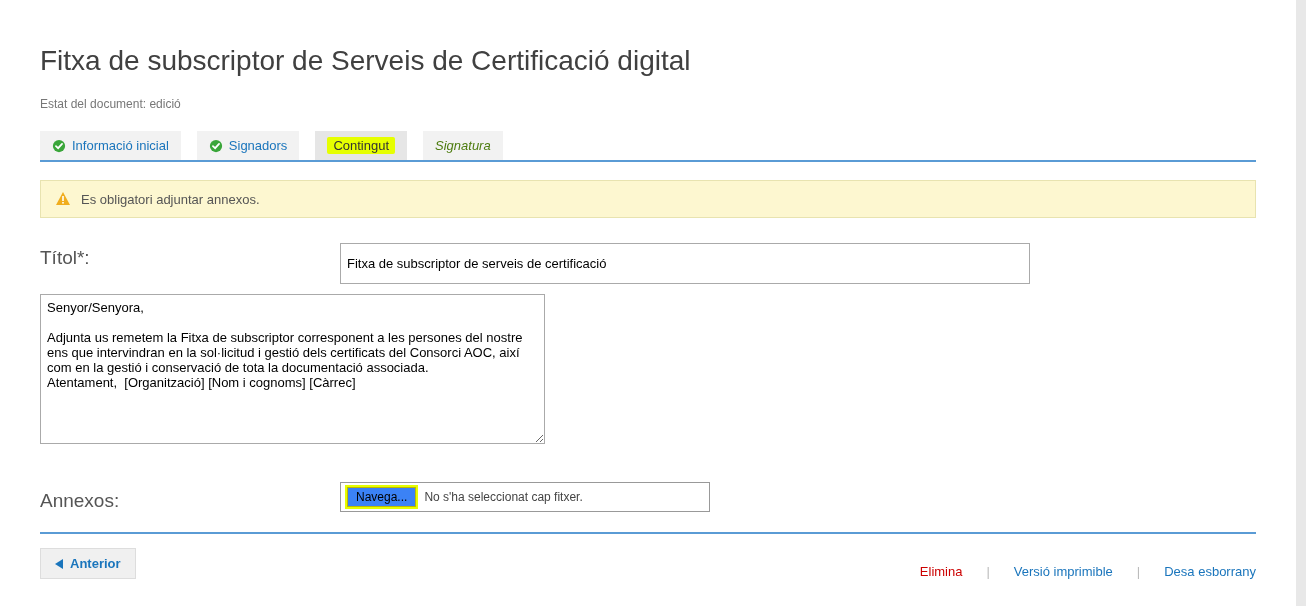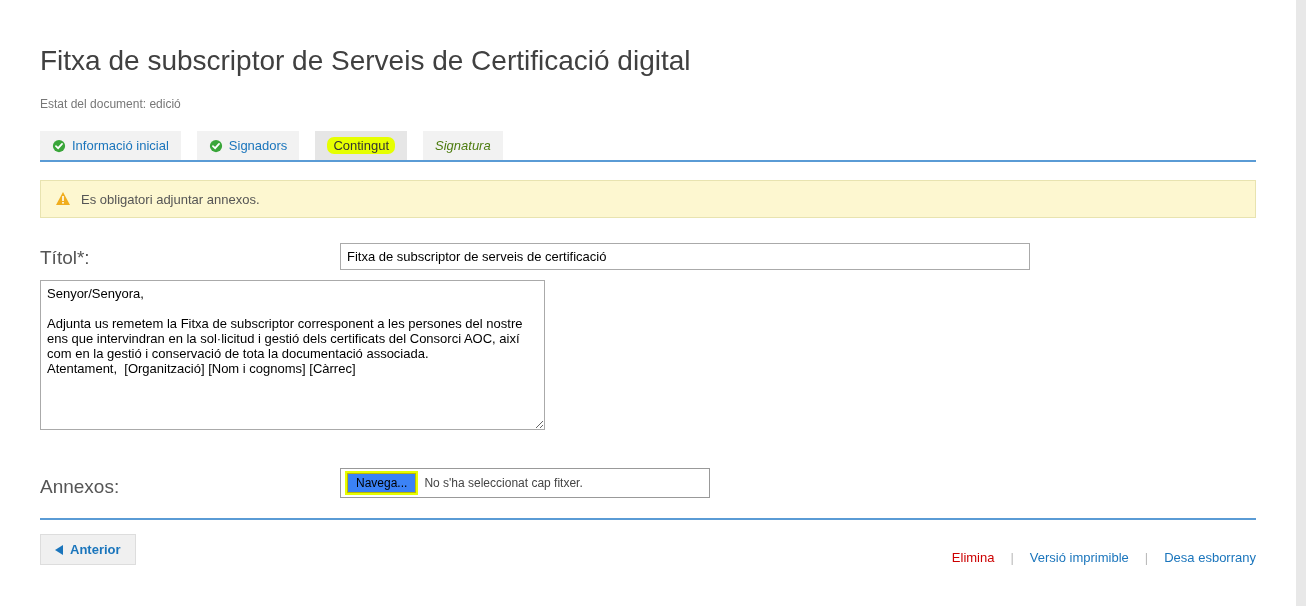--- a/index.html
+++ b/index.html
@@ -57,21 +57,21 @@
     .tab .check-icon {
       width: 14px;
       height: 14px;
       margin-right: 6px;
       display: inline-flex;
       align-items: center;
       justify-content: center;
     }
     .highlight-yellow {
       background: #e6ff00;
-      border-radius: 7px;
+      border-radius: 2px;
       padding: 1px 6px;
     }
     .alert {
       display: flex;
       align-items: center;
       background: #fdf7d0;
       border: 1px solid #e8e3b0;
       padding: 10px 14px;
       margin-top: 18px;
       font-size: 13px;
@@ -90,21 +90,21 @@
     }
     .form-label {
       width: 300px;
       font-size: 19px;
       color: #555;
       padding-top: 4px;
     }
     .form-field { flex: 1; }
     .text-input {
       width: 690px;
-      padding: 5px 6px;
+      padding: 12px 6px;
       border: 1px solid #aaa;
       font-size: 13px;
       font-family: inherit;
     }
     .textarea {
       width: 505px;
       height: 150px;
       padding: 5px 6px;
       border: 1px solid #aaa;
       font-size: 13px;
@@ -158,21 +158,21 @@
       display: inline-flex;
       align-items: center;
     }
     .btn-prev .triangle-left {
       margin-right: 6px;
       display: inline-flex;
     }
     .footer-right {
       display: flex;
       align-items: center;
-      gap: 16px;
+      gap: 24px;
       font-size: 13px;
     }
     .link-blue { color: #1a75bc; cursor: pointer; }
     .link-red { color: #cc0000; cursor: pointer; }
     .sep { color: #bbb; }
   </style>
 </head>
 <body>
 
 <div class="page-wrapper">

